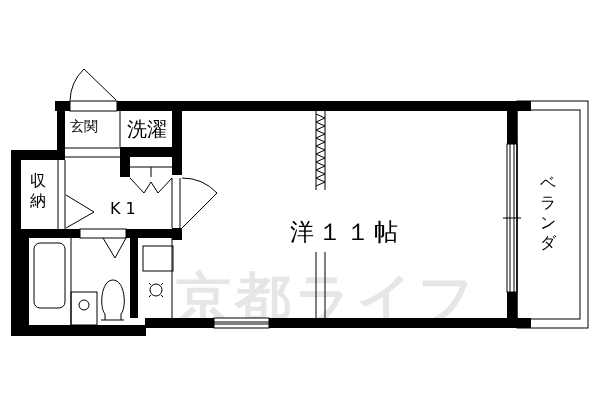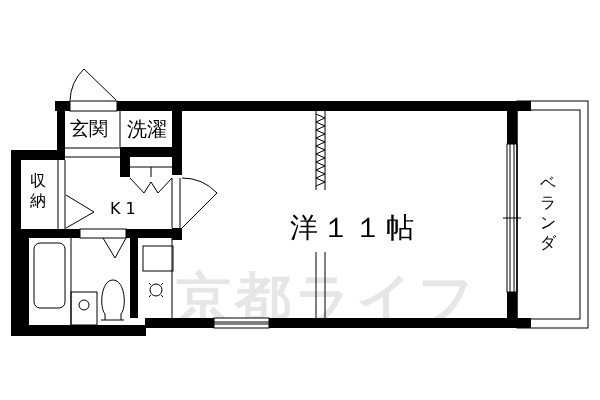--- a/index.html
+++ b/index.html
@@ -97,22 +97,22 @@
     <rect x="507" y="144" width="10" height="148" fill="#fff"></rect>
     <line x1="510" y1="144" x2="510" y2="292"></line>
     <line x1="514" y1="144" x2="514" y2="292"></line>
     <line x1="503" y1="218" x2="521" y2="218"></line>
 
     <rect x="517" y="101" width="71" height="227"></rect>
     <rect x="517" y="110" width="63" height="209"></rect>
   </g>
 </svg>
 
-<div class="lbl" style="left:70px;top:119px;font-size:19px;z-index:2">玄関</div>
+<div class="lbl" style="left:70px;top:119px;font-size:14px;z-index:2">玄関</div>
 <div class="lbl" style="left:127px;top:119px;font-size:20px;z-index:2">洗濯</div>
 <div class="lbl" style="left:30px;top:173px;font-size:16px;z-index:2">収</div>
 <div class="lbl" style="left:30px;top:193px;font-size:16px;z-index:2">納</div>
 <div class="lbl" style="left:110px;top:201px;font-size:16px;z-index:2">K 1</div>
-<div class="lbl" style="left:290px;top:214px;font-size:28px;letter-spacing:4px;z-index:2">洋１１帖</div>
+<div class="lbl" style="left:290px;top:220px;font-size:24px;letter-spacing:4px;z-index:2">洋１１帖</div>
 <div class="lbl" style="left:540px;top:175px;font-size:16px;z-index:2">ベ</div>
 <div class="lbl" style="left:540px;top:195px;font-size:16px;z-index:2">ラ</div>
 <div class="lbl" style="left:540px;top:215px;font-size:16px;z-index:2">ン</div>
 <div class="lbl" style="left:540px;top:235px;font-size:16px;z-index:2">ダ</div>
 
 </body></html>

